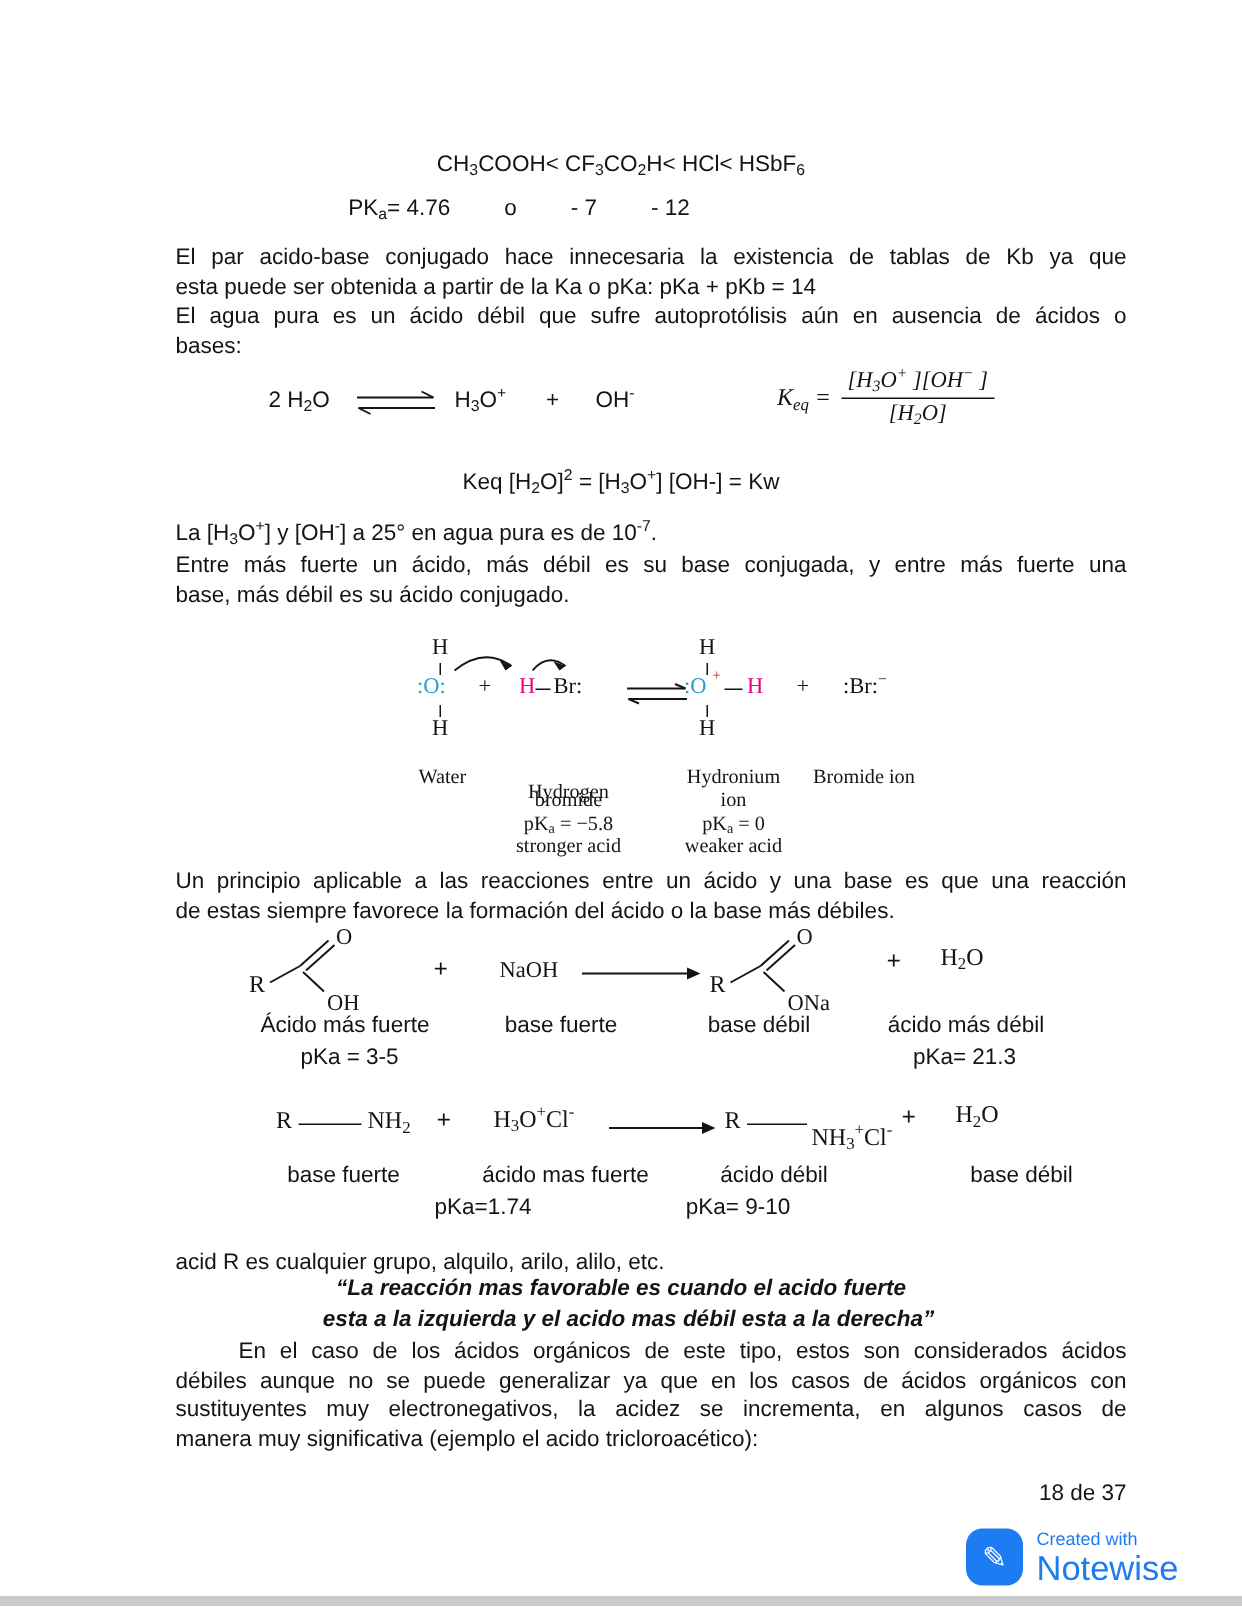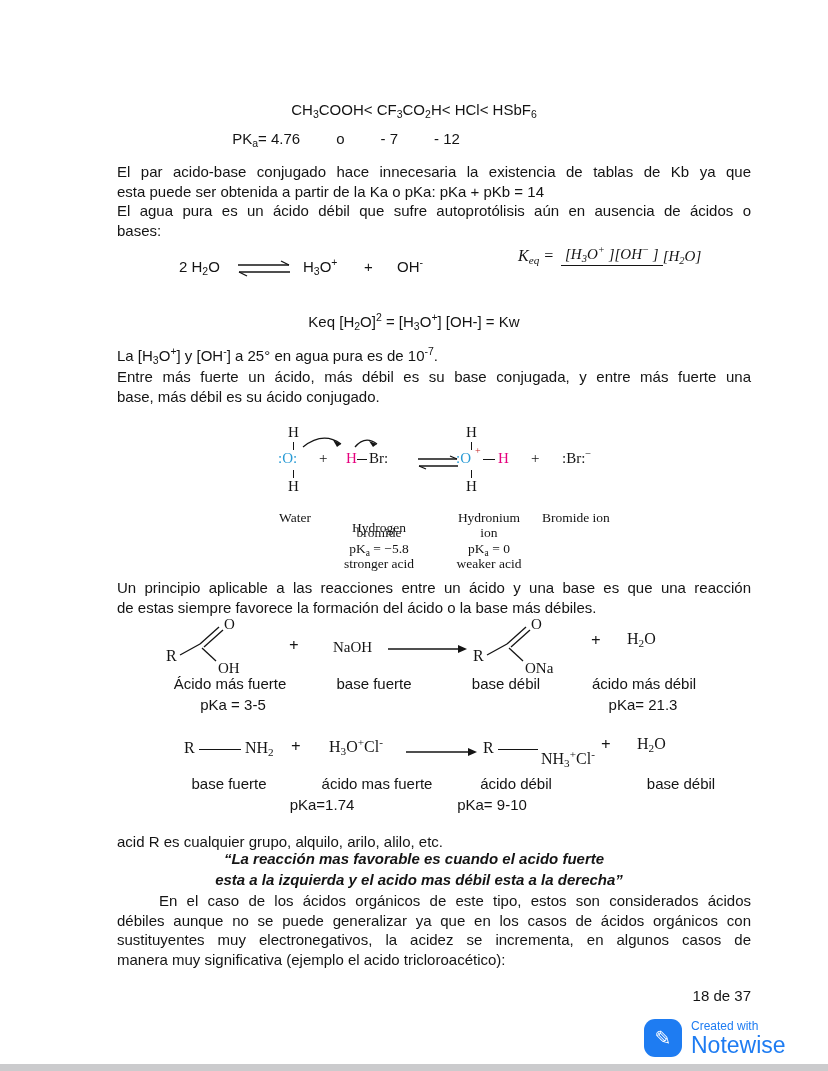--- a/index.html
+++ b/index.html
@@ -11,21 +11,21 @@
   .ital{font-style:italic;}
   .fs15{font-size:15px;}
   .fs16{font-size:16px;}
   .center{text-align:center;}
   .body-col{left:97px;width:634px;line-height:19.5px;margin-left:20px;}
   .jl{text-align:justify;text-align-last:justify;}
   .jl.last{text-align-last:left;}
   .indent-first .jl:first-child{text-indent:42px;}
   sub{font-size:0.7em;vertical-align:-0.28em;line-height:0;}
   sup{font-size:0.7em;vertical-align:0.55em;line-height:0;}
-  .frac{display:inline-flex;flex-direction:row;text-align:center;font-size:15px;}
+  .frac{display:inline-flex;flex-direction:column;text-align:center;font-size:15px;}
   .frac .num{border-bottom:1.6px solid #141414;padding:0 4px 2px 4px;}
   .frac .den{padding-top:2px;}
   .page svg line,.page svg path,.page svg polyline{stroke:#141414;stroke-width:1.3;fill:none;}
   .page svg polygon{fill:#141414;stroke:none;}
   .struct text{font-family:"Liberation Serif",serif;font-size:15px;fill:#141414;}
   .struct text.rtext{font-size:16px;}
   .vbond{position:absolute;width:1.4px;background:#141414;}
   .hbond{position:absolute;height:1.4px;background:#141414;}
   .o-atom{color:#2a9bd5;}
   .h-proton{color:#e6007e;}

